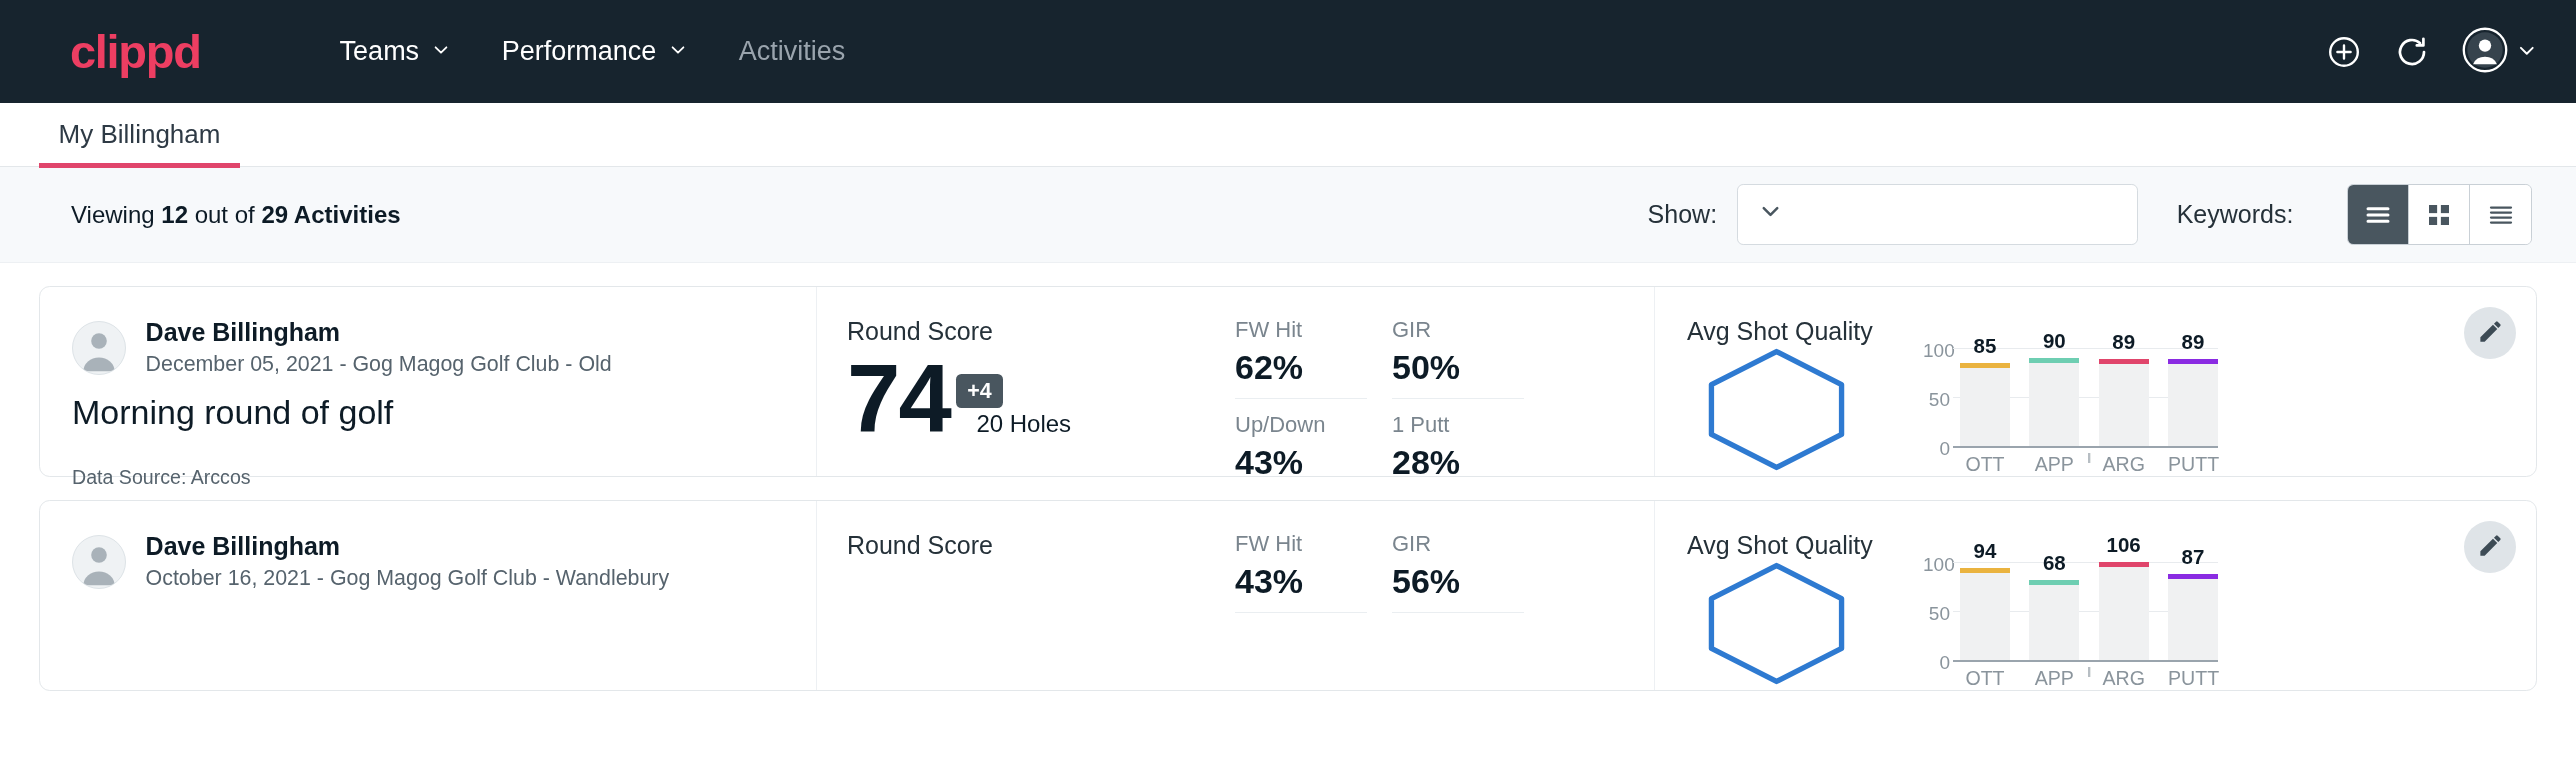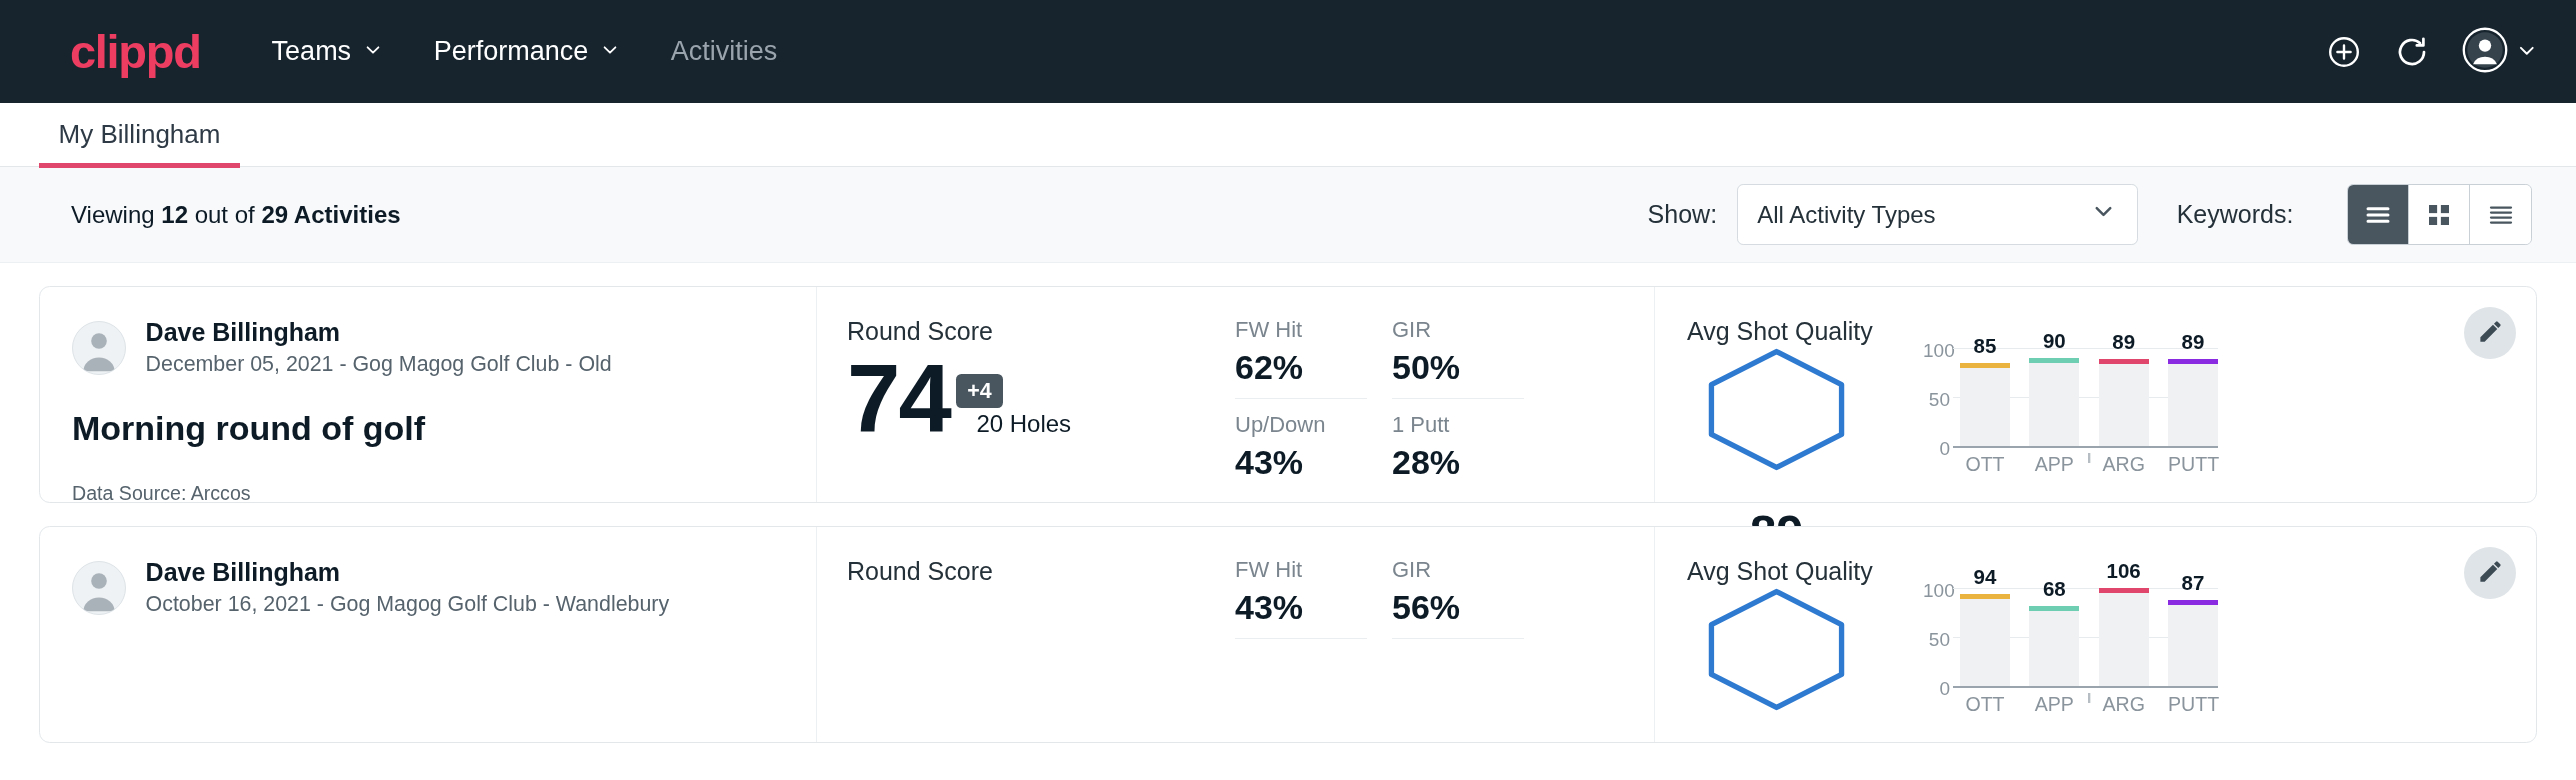--- a/index.html
+++ b/index.html
@@ -17,21 +17,21 @@
     display: flex;
     align-items: center;
     padding: 0 41px 0 70px;
     position: relative;
   }
   .logo {
     font-size: 47px;
     font-weight: 700;
     color: #ED3E62;
     letter-spacing: -1.3px;
-    margin-right: 45px;
+    margin-right: 113px;
     line-height: 1;
   }
   .nav-links { display: flex; align-items: center; gap: 0px; }
   .nav-item {
     display: flex; align-items: center; gap: 12.5px;
     color: #FFFFFF;
     font-size: 27px;
     padding: 0 26px;
     cursor: pointer;
     white-space: nowrap;
@@ -144,21 +144,21 @@
   .content {
     background: #ffffff;
     padding: 23px 39px 0 39px;
     height: calc(780px - 103px - 64px - 96px);
     overflow: hidden;
   }
   .card {
     border: 0.9px solid #E3E7EA;
     border-radius: 10.7px;
     background: #ffffff;
-    height: 217px;
+    height: 191px;
     display: flex;
     align-items: stretch;
     margin-bottom: 23px;
     position: relative;
   }
   .col-left {
     width: 777px;
     padding: 30px 0 0 32px;
     border-right: 0.9px solid #EDF0F3;
   }
@@ -166,22 +166,22 @@
   .who-avatar {
     width: 54px; height: 54px; border-radius: 50%;
     background: #EFF2F4;
     border: 0.9px solid #DDE3E7;
     display: flex; align-items: flex-end; justify-content: center;
     overflow: hidden;
   }
   .who-name { font-size: 25px; font-weight: 700; color: #0D1B26; line-height: 1.25; }
   .who-sub { font-size: 21.4px; color: #56636D; line-height: 1.3; margin-top: 2.7px;}
   .card-title {
-    font-size: 34px; font-weight: 700; color: #0D1B26;
-    margin-top: 30px;
+    font-size: 34px; font-weight: 400; color: #0D1B26;
+    margin-top: 14px;
   }
   .datasource { font-size: 19.6px; color: #56636D; margin-top: 34px; }
 
   .col-score {
     width: 418px;
     padding: 30px 0 0 30px;
   }
   .sec-title { font-size: 25px; color: #253139; }
   .score-row { display: flex; align-items: flex-end; margin-top: 5.4px; }
   .score-big {
@@ -337,21 +337,20 @@
   <div class="viewing">
     <span>Viewing</span>
     <b>12</b>
     <span>out of</span>
     <b>29 Activities</b>
   </div>
 
   <div class="filter-mid">
     <span class="lbl">Show:</span>
     <div class="select">
-      <span class="sel-val">All Activity Types</span>
       <span>
         <svg width="27" height="27" viewBox="0 0 24 24">
             <path d="M6 9l6 6 6-6" fill="none" stroke="#49565F" stroke-width="2.2" stroke-linecap="round" stroke-linejoin="round"></path>
           </svg>
       </span>
     </div>
     <div class="gap-k"></div>
     <span class="lbl">Keywords:</span>
     <div class="viewtoggle">
       <div class="vt active">

